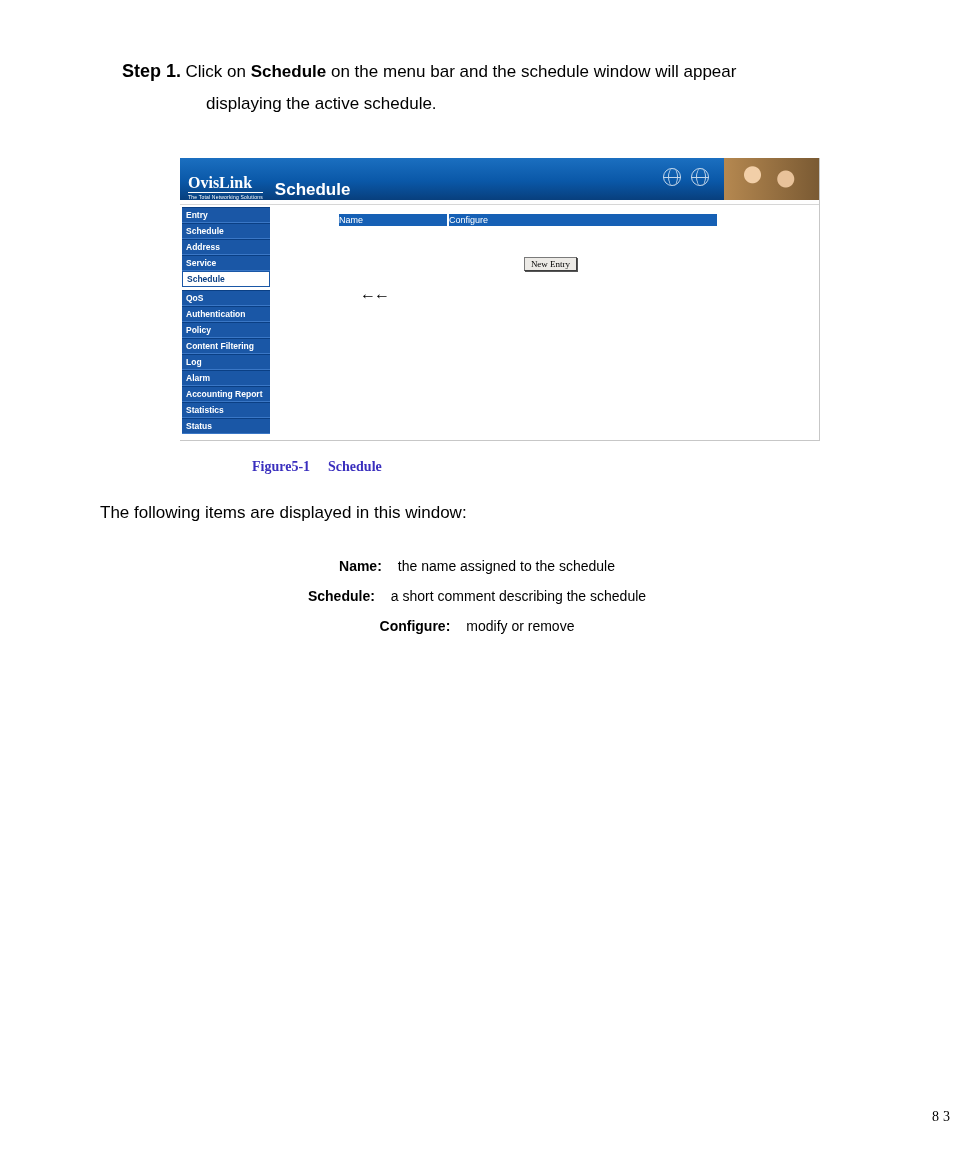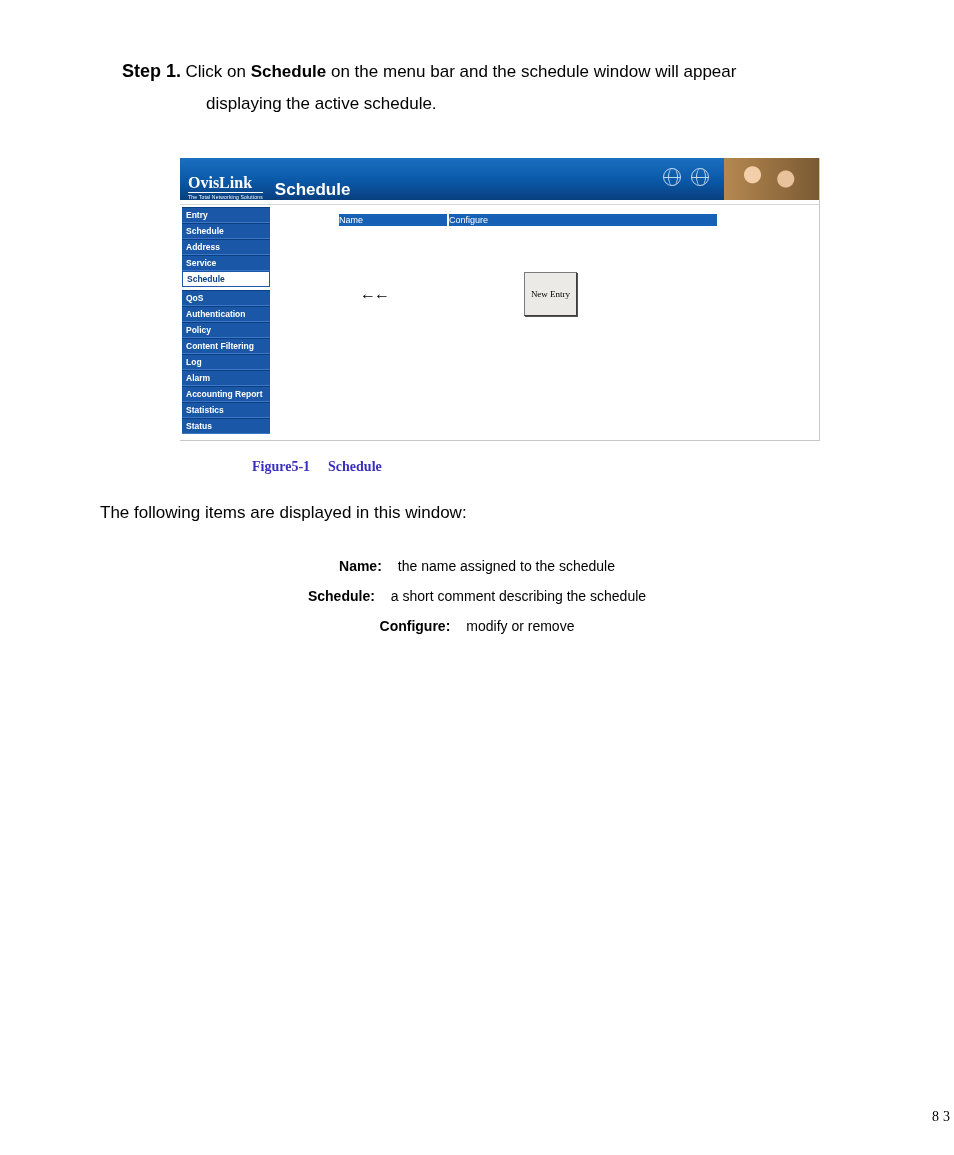--- a/index.html
+++ b/index.html
@@ -192,25 +192,24 @@
     text-align: center;
     margin-top: 30px;
     margin-left: -20px;
   }
   .new-entry-btn {
     font-size: 9px;
     background: #eceae6;
     border: 1px solid #7a7a7a;
     border-right-color: #3e3e3e;
     border-bottom-color: #3e3e3e;
-    padding: 16px 6px;
+    padding: 1px 6px;
     box-shadow: 1px 1px 0 #555;
     font-family: "Times New Roman", serif;
     cursor: pointer;
-    margin-top: 15px;
   }
   .caption {
     margin-left: 72px;
     margin-top: 18px;
     font-family: "Times New Roman", serif;
     font-weight: bold;
     font-size: 14px;
     color: #3a2fbe;
   }
   .caption .gap { display: inline-block; width: 18px; }

